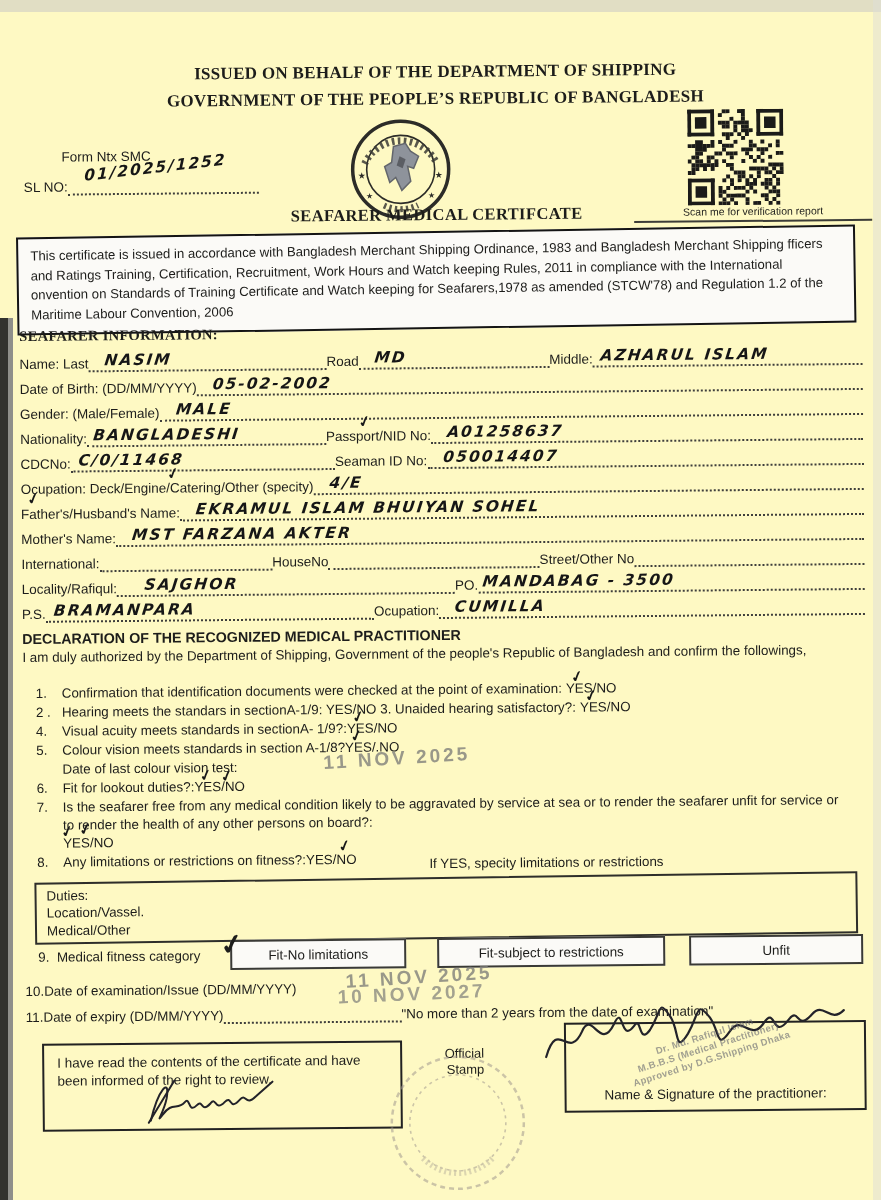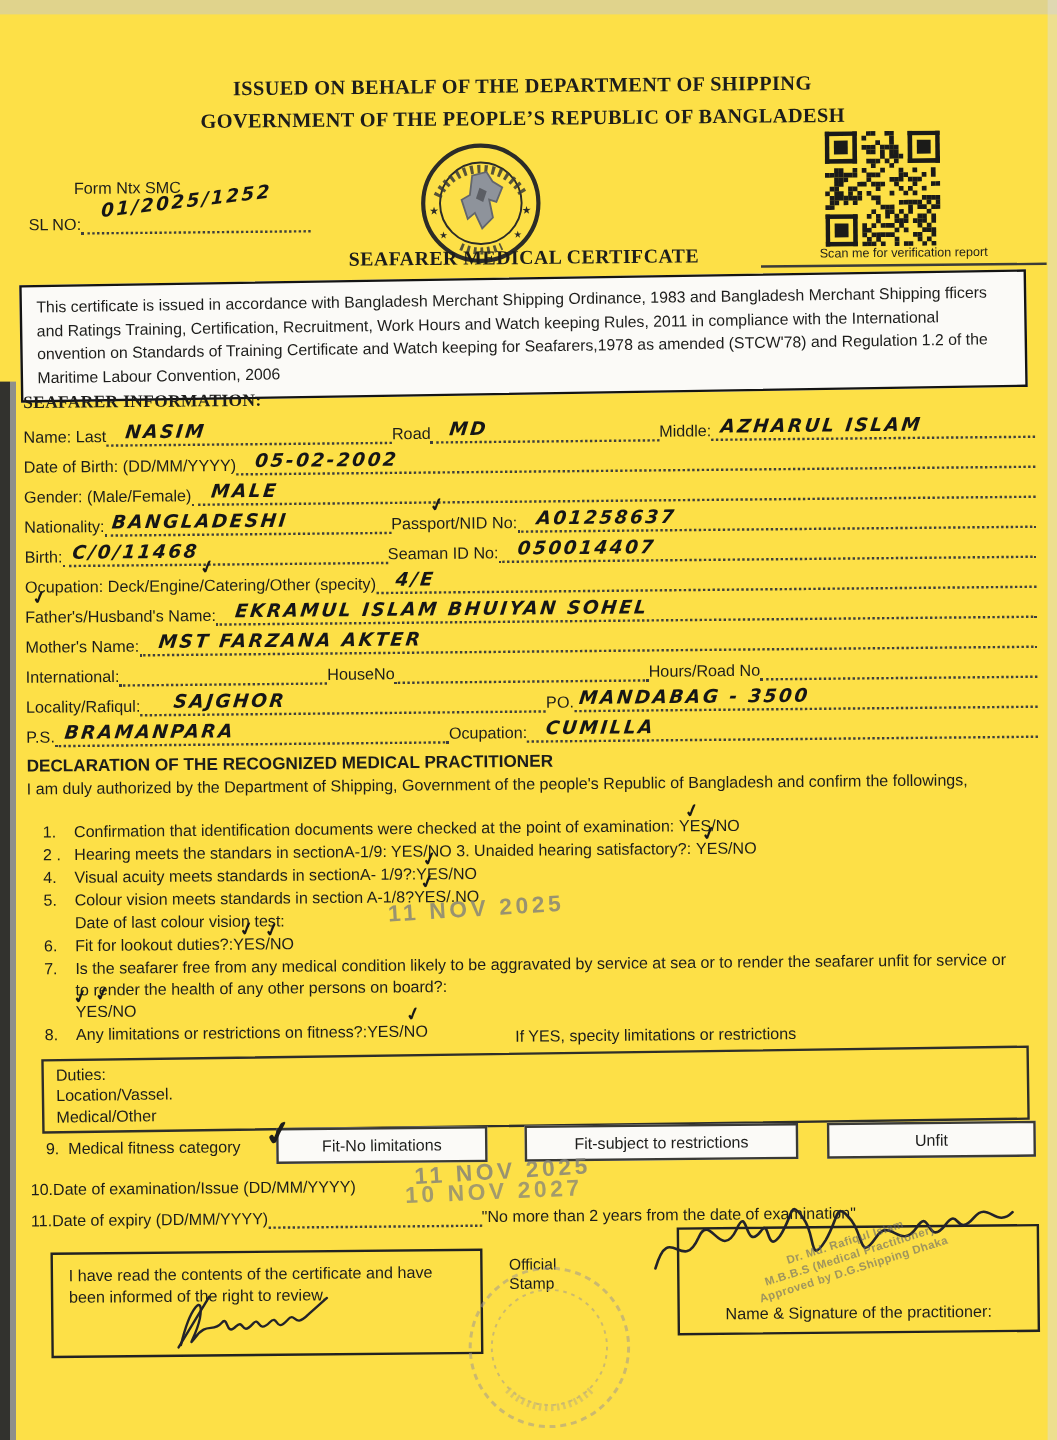--- a/index.html
+++ b/index.html
@@ -1,18 +1,18 @@
 <!DOCTYPE html>
 <html><head>
 <meta charset="utf-8">
 <style>
   html,body{margin:0;padding:0;}
   body{width:881px;height:1200px;background:#d8d8d3;overflow:hidden;
        font-family:"Liberation Sans",sans-serif;color:#1d1d1b;}
-  .sheet{position:absolute;inset:0;background:#fde047;}
+  .sheet{position:absolute;inset:0;background:#fef9c3;}
   .topband{position:absolute;left:0;top:0;right:0;height:12px;background:#c9c9c4;opacity:.55;}
   .leftstrip{position:absolute;left:0;top:318px;bottom:0;width:14px;
        background:linear-gradient(90deg,#32322e 0 8px,#8f8f8a 8px 13px,rgba(0,0,0,0) 13px);}
   .rightshade{position:absolute;right:0;top:0;bottom:0;width:8px;background:#dddDD8;opacity:.5;}
   .tilt{position:absolute;inset:0;transform:rotate(-0.55deg);transform-origin:440px 620px;}
 
   .ctr{position:absolute;left:0;right:0;text-align:center;}
   .serifb{font-family:"Liberation Serif",serif;font-weight:700;}
   .hdr1{top:62px;font-size:17px;letter-spacing:.3px;}
   .hdr2{top:89px;font-size:17px;letter-spacing:.3px;}
@@ -64,21 +64,21 @@
   .bigtick{position:absolute;left:-12px;top:-14px;font-size:28px;font-weight:700;transform:rotate(-10deg);}
 
   .row10{position:absolute;left:22px;top:980px;font-size:13.4px;}
   .row11{position:absolute;left:22px;right:26px;top:1006px;display:flex;align-items:flex-end;font-size:13.4px;white-space:nowrap;}
   .stamp1{position:absolute;left:320px;top:-14px;transform:rotate(-3deg);}
   .stamp2{position:absolute;left:312px;top:3px;transform:rotate(-2deg);opacity:.9;}
 
   .consent{position:absolute;left:38px;top:1040px;width:330px;height:66px;border:2px solid #222;
            padding:9px 13px;font-size:13.5px;line-height:1.35;}
   .sig1{position:absolute;left:100px;top:26px;}
-  .offlabel{position:absolute;left:420px;top:1046px;width:60px;text-align:left;font-size:13px;line-height:1.2;}
+  .offlabel{position:absolute;left:420px;top:1046px;width:60px;text-align:right;font-size:13px;line-height:1.2;}
   .offcircle{position:absolute;left:378px;top:1038px;opacity:.55;}
   .practbox{position:absolute;left:560px;top:1024px;width:298px;height:86px;border:2px solid #222;}
   .practlabel{position:absolute;left:0;right:0;bottom:8px;text-align:center;font-size:13.5px;}
   .practsig{position:absolute;left:-28px;top:-38px;}
   .practstamp{position:absolute;left:60px;top:6px;transform:rotate(-17deg);color:rgba(96,99,110,.6);
               font-size:9.5px;font-weight:700;text-align:center;line-height:1.25;letter-spacing:.4px;}
 </style>
 </head>
 <body>
 
@@ -356,21 +356,21 @@
         <span class="lbl">Nationality:</span>
         <span class="dots" style="flex:1.05">
           <span class="hw" style="left:6px">BANGLADESHI</span>
           </span>
         <span class="lbl">Passport/NID No:</span>
         <span class="dots" style="flex:1.9">
           <span class="hw">A01258637</span>
           </span>
       </div>
       <div class="frow">
-        <span class="lbl">Birth:</span>
+        <span class="lbl">CDCNo:</span>
         <span class="dots" style="flex:1.15">
           <span class="hw" style="left:8px">C/0/11468</span>
           </span>
         <span class="lbl">Seaman ID No:</span>
         <span class="dots" style="flex:1.9">
           <span class="hw">050014407</span>
           </span>
       </div>
       <div class="frow">
         <span class="tick" style="left:146px;top:-6px">✓</span>
@@ -390,21 +390,21 @@
         <span class="lbl">Mother's Name:</span>
         <span class="dots">
           <span class="hw">MST FARZANA AKTER</span>
           </span>
       </div>
       <div class="frow">
         <span class="lbl">International:</span>
         <span class="dots" style="flex:.9"></span>
         <span class="lbl">HouseNo</span>
         <span class="dots" style="flex:1.1"></span>
-        <span class="lbl">Hours/Road No</span>
+        <span class="lbl">Street/Other No</span>
         <span class="dots" style="flex:1.2"></span>
       </div>
       <div class="frow">
         <span class="lbl">Locality/Rafiqul:</span>
         <span class="dots" style="flex:1.4">
           <span class="hw" style="left:28px">SAJGHOR</span>
           </span>
         <span class="lbl">PO.</span>
         <span class="dots" style="flex:1.6">
           <span class="hw" style="left:4px">MANDABAG - 3500</span>

